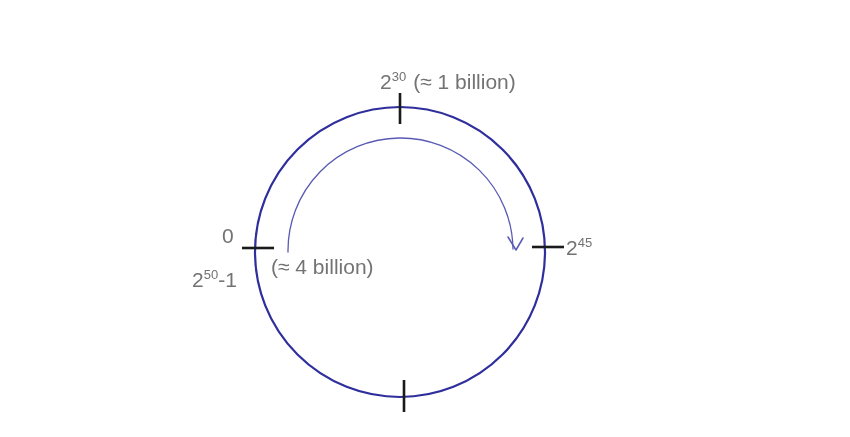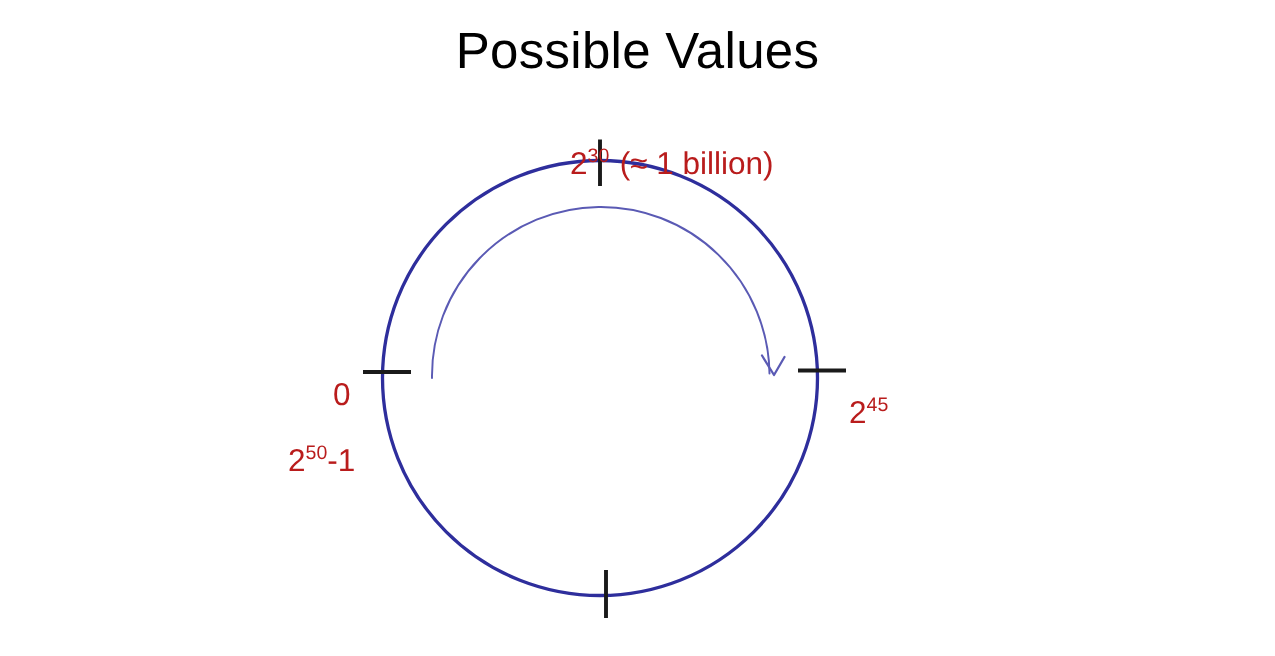--- a/index.html
+++ b/index.html
@@ -33,22 +33,21 @@
     left: 0;
     top: 0;
     width: 850px;
     height: 437px;
   }
   .lbl {
     position: absolute;
     font-size: 21px;
     line-height: 1.15;
     white-space: nowrap;
-    color: #b91c1c;
-    margin-top: 28px;
+    color: #737373;
   }
   .lbl sup {
     font-size: 0.62em;
     vertical-align: super;
     line-height: 0;
   }
   #label-top {
     left: 380px;
     top: 70px;
   }
@@ -72,21 +71,20 @@
   #label-inside {
     left: 271px;
     top: 255px;
   }
 </style>
 </head>
 <body>
 
 <div id="canvas">
 
-  <div id="title">Possible Values</div>
 
   <svg id="wheel-svg" viewBox="0 0 850 437" xmlns="http://www.w3.org/2000/svg">
 
     <circle cx="400" cy="252" r="145" fill="none" stroke="#2e2e9c" stroke-width="2.2"></circle>
 
     <path d="M 288 252 A 112 112 0 1 1 513 249" fill="none" stroke="#5a5ab4" stroke-width="1.3" stroke-linecap="round"></path>
 
     <path d="M 508 237 L 516 250 L 523 238" fill="none" stroke="#5a5ab4" stroke-width="1.5" stroke-linecap="round" stroke-linejoin="round"></path>
 
     <line x1="400" y1="93" x2="400" y2="124" stroke="#1a1a1a" stroke-width="2.6"></line>
@@ -97,14 +95,15 @@
 
   <div class="lbl" id="label-top">
     <span class="pow"><span>2</span><sup>30</sup></span><span>(≈ 1 billion)</span>
   </div>
 
   <div class="lbl" id="label-right-main"><span>2</span><sup>45</sup></div>
 
   <div class="lbl" id="label-left-zero">0</div>
   <div class="lbl" id="label-left-max"><span>2</span><sup>50</sup><span>-1</span></div>
 
+  <div class="lbl" id="label-inside">(≈ 4 billion)</div>
 
 </div>
 
 </body></html>

